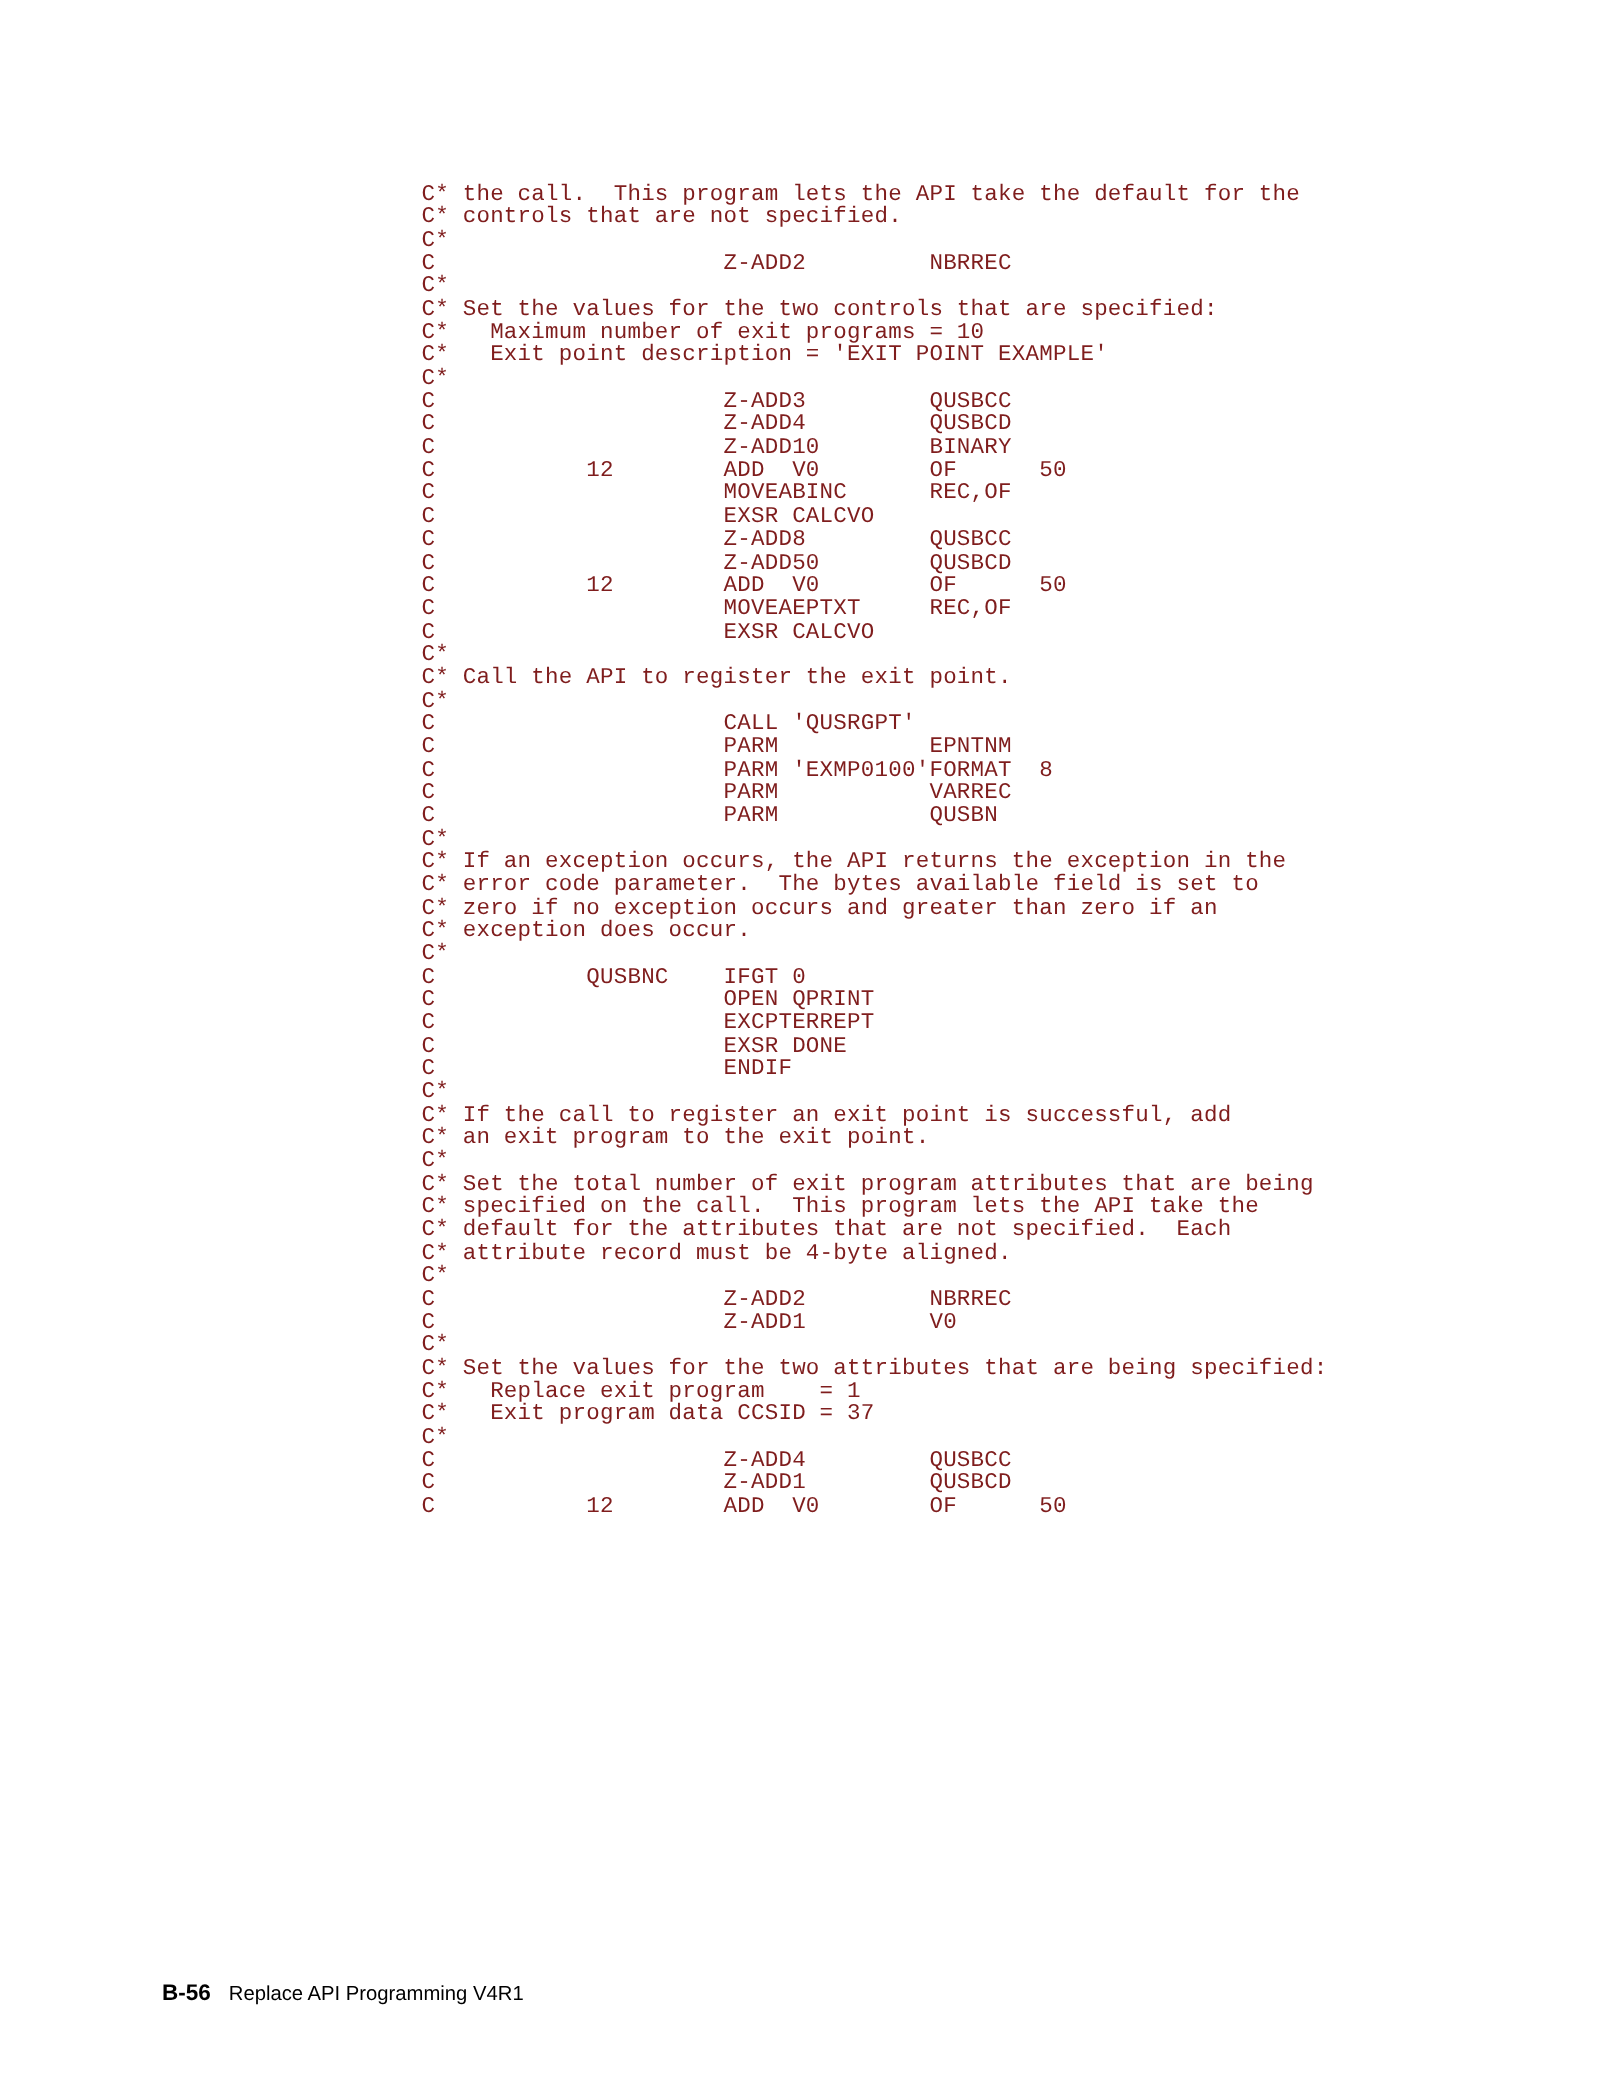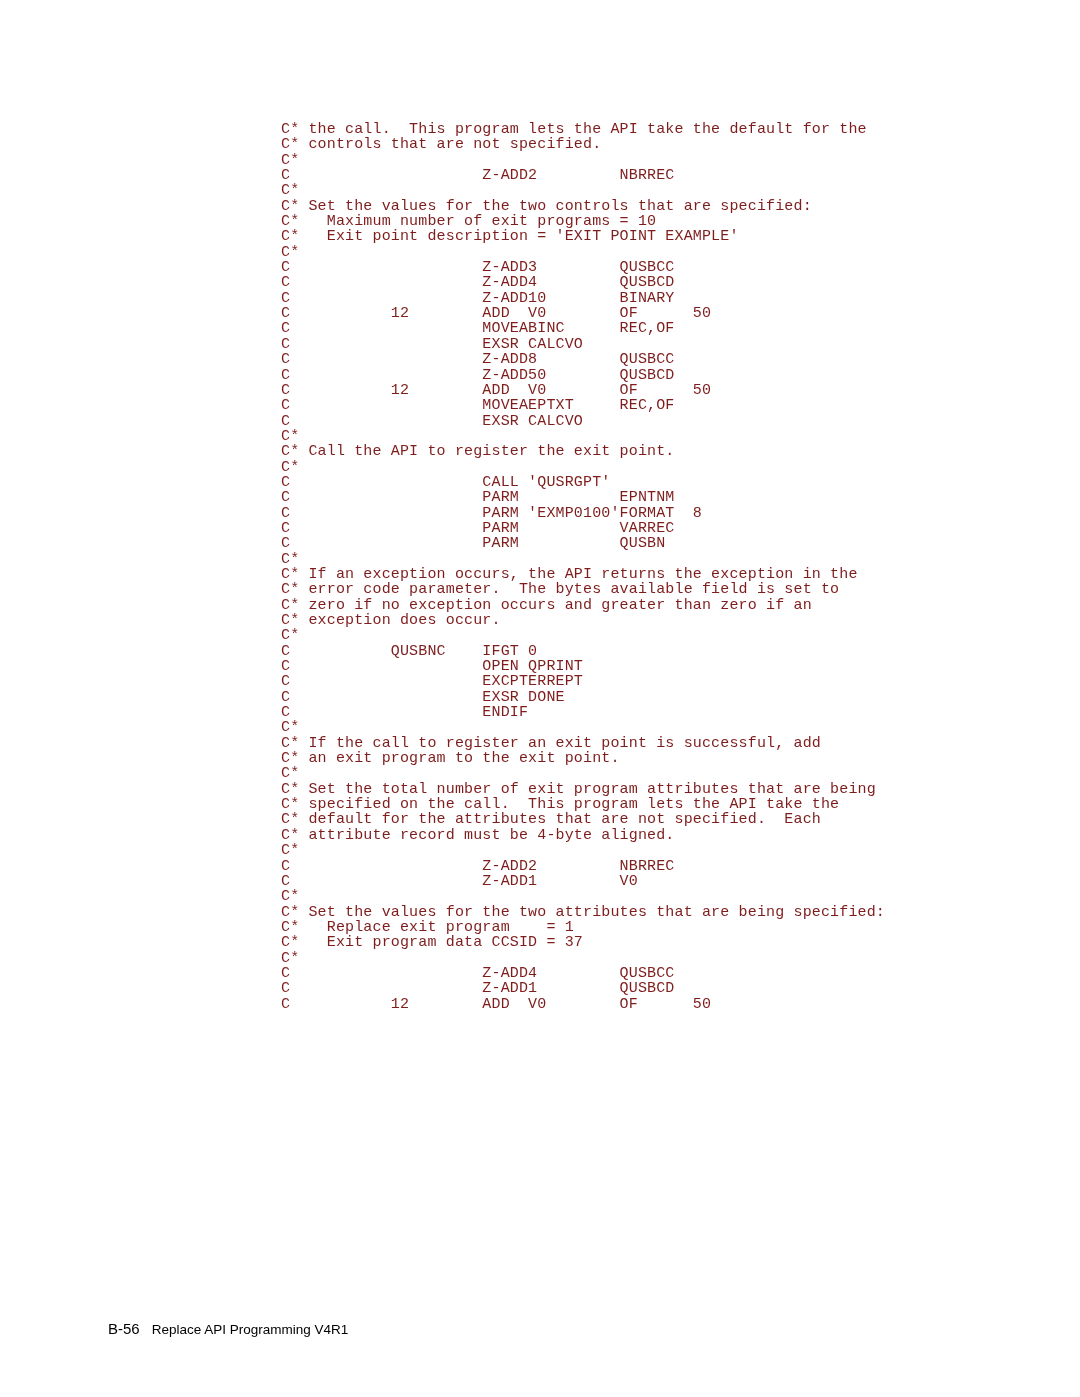--- a/index.html
+++ b/index.html
@@ -23,21 +23,21 @@
   }
   .footer {
     position: absolute;
     left: 108px;
     top: 1320px;
     font-family: Arial, Helvetica, sans-serif;
     font-size: 13.5px;
     color: #000000;
   }
   .footer .page-num {
-    font-weight: normal;
+    font-weight: bold;
     font-size: 15px;
     margin-right: 12px;
     text-align: center;
   }
 </style>
 </head>
 <body>
 
 <div class="code-block">C* the call.  This program lets the API take the default for the
 C* controls that are not specified.

